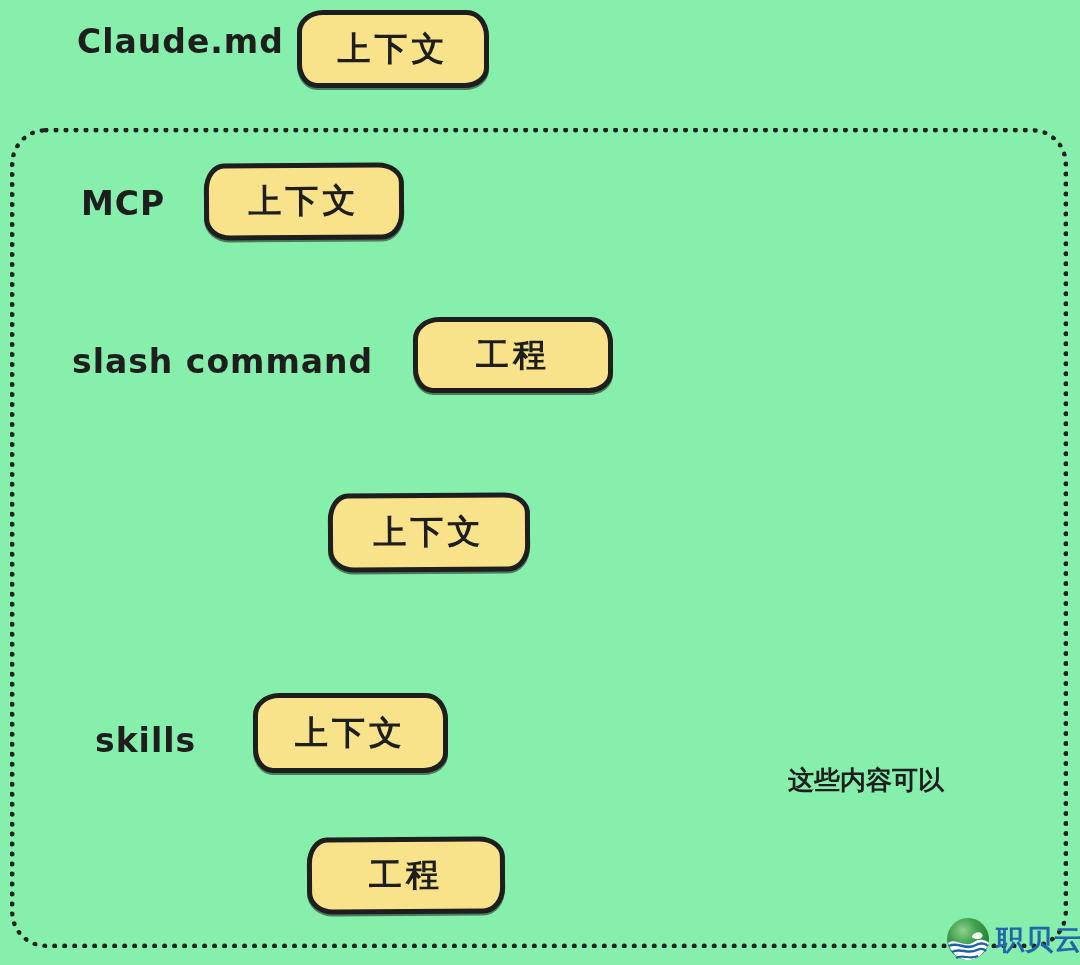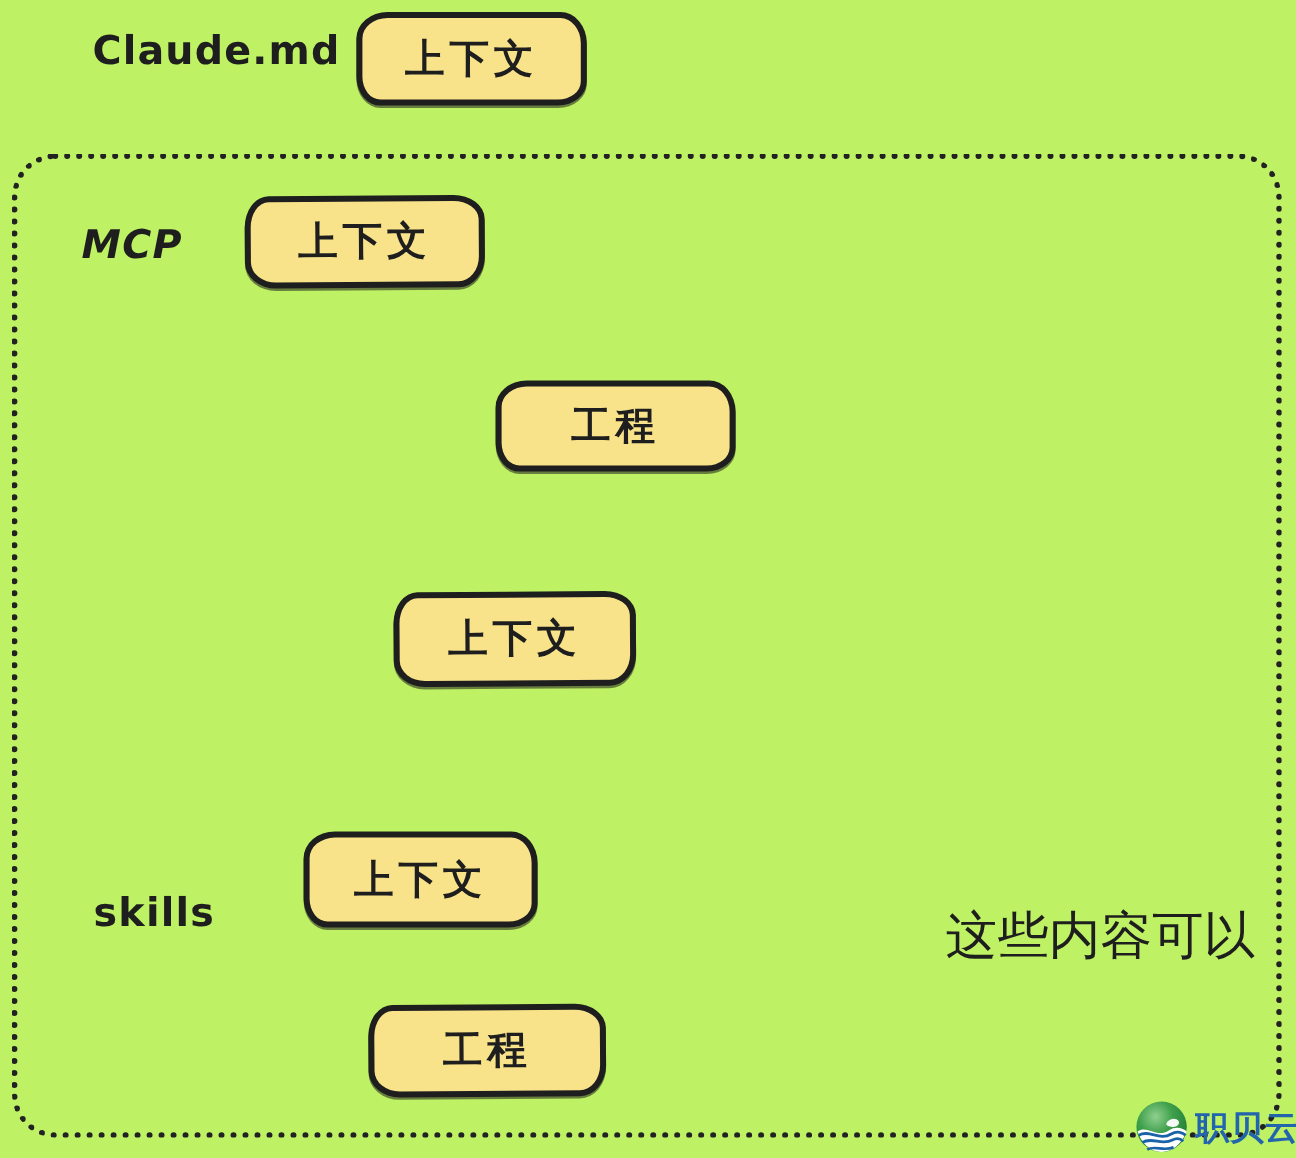--- a/index.html
+++ b/index.html
@@ -1,19 +1,19 @@
 <!DOCTYPE html>
 <html><head>
 <meta charset="utf-8">
 <style>
   html,body{margin:0;padding:0;background:#ffffff;}
   .canvas{
     position:relative;
     width:1080px;height:965px;
-    background:#bef264;
+    background:#86efac;
     overflow:hidden;
     font-family:"DejaVu Sans","Liberation Sans",sans-serif;
     color:#1e1e1e;
   }
   .abs{position:absolute;}
   .row-label{
     font-size:33px;
     font-weight:600;
     letter-spacing:1px;
     white-space:nowrap;
@@ -34,22 +34,22 @@
   .badge.alt{
     border-radius:20px 26px 22px 26px / 26px 20px 26px 22px;
     transform:rotate(-0.4deg);
   }
   .dotted-box{
     border:5px dotted #222222;
     border-radius:36px;
     box-sizing:border-box;
   }
   .note{
-    font-size:43px;
-    font-weight:400;
+    font-size:26px;
+    font-weight:700;
     line-height:48px;
     color:#1e1e1e;
     white-space:nowrap;
   }
   .logo-wrap{display:flex;align-items:center;gap:2px;}
   .logo-text{
     font-size:28px;
     font-weight:800;
     color:#2365AD;
     letter-spacing:1px;
@@ -61,34 +61,35 @@
 
 <div class="canvas">
 
   <div class="abs row-label" style="left:77px;top:22px;">Claude.md</div>
   <div class="abs badge" style="left:297px;top:10px;width:192px;height:78px;">
     <span>上下文</span>
   </div>
 
   <div class="abs dotted-box" style="left:10px;top:128px;width:1058px;height:820px;"></div>
 
-  <div class="abs row-label" style="left:68px;top:184px;font-style:italic;">MCP</div>
+  <div class="abs row-label" style="left:81px;top:184px;">MCP</div>
   <div class="abs badge alt" style="left:204px;top:163px;width:200px;height:77px;">
     <span>上下文</span>
   </div>
 
+  <div class="abs row-label" style="left:72px;top:342px;">slash command</div>
   <div class="abs badge" style="left:413px;top:317px;width:200px;height:76px;">
     <span>工程</span>
   </div>
 
   <div class="abs badge alt" style="left:328px;top:493px;width:202px;height:79px;">
     <span>上下文</span>
   </div>
 
-  <div class="abs row-label" style="left:78px;top:721px;margin-top:20px;">skills</div>
+  <div class="abs row-label" style="left:95px;top:721px;">skills</div>
   <div class="abs badge" style="left:253px;top:693px;width:195px;height:80px;">
     <span>上下文</span>
   </div>
 
   <div class="abs badge alt" style="left:307px;top:837px;width:198px;height:77px;">
     <span>工程</span>
   </div>
 
   <div class="abs note" style="left:788px;top:756px;">
     <div>这些内容可以</div>

